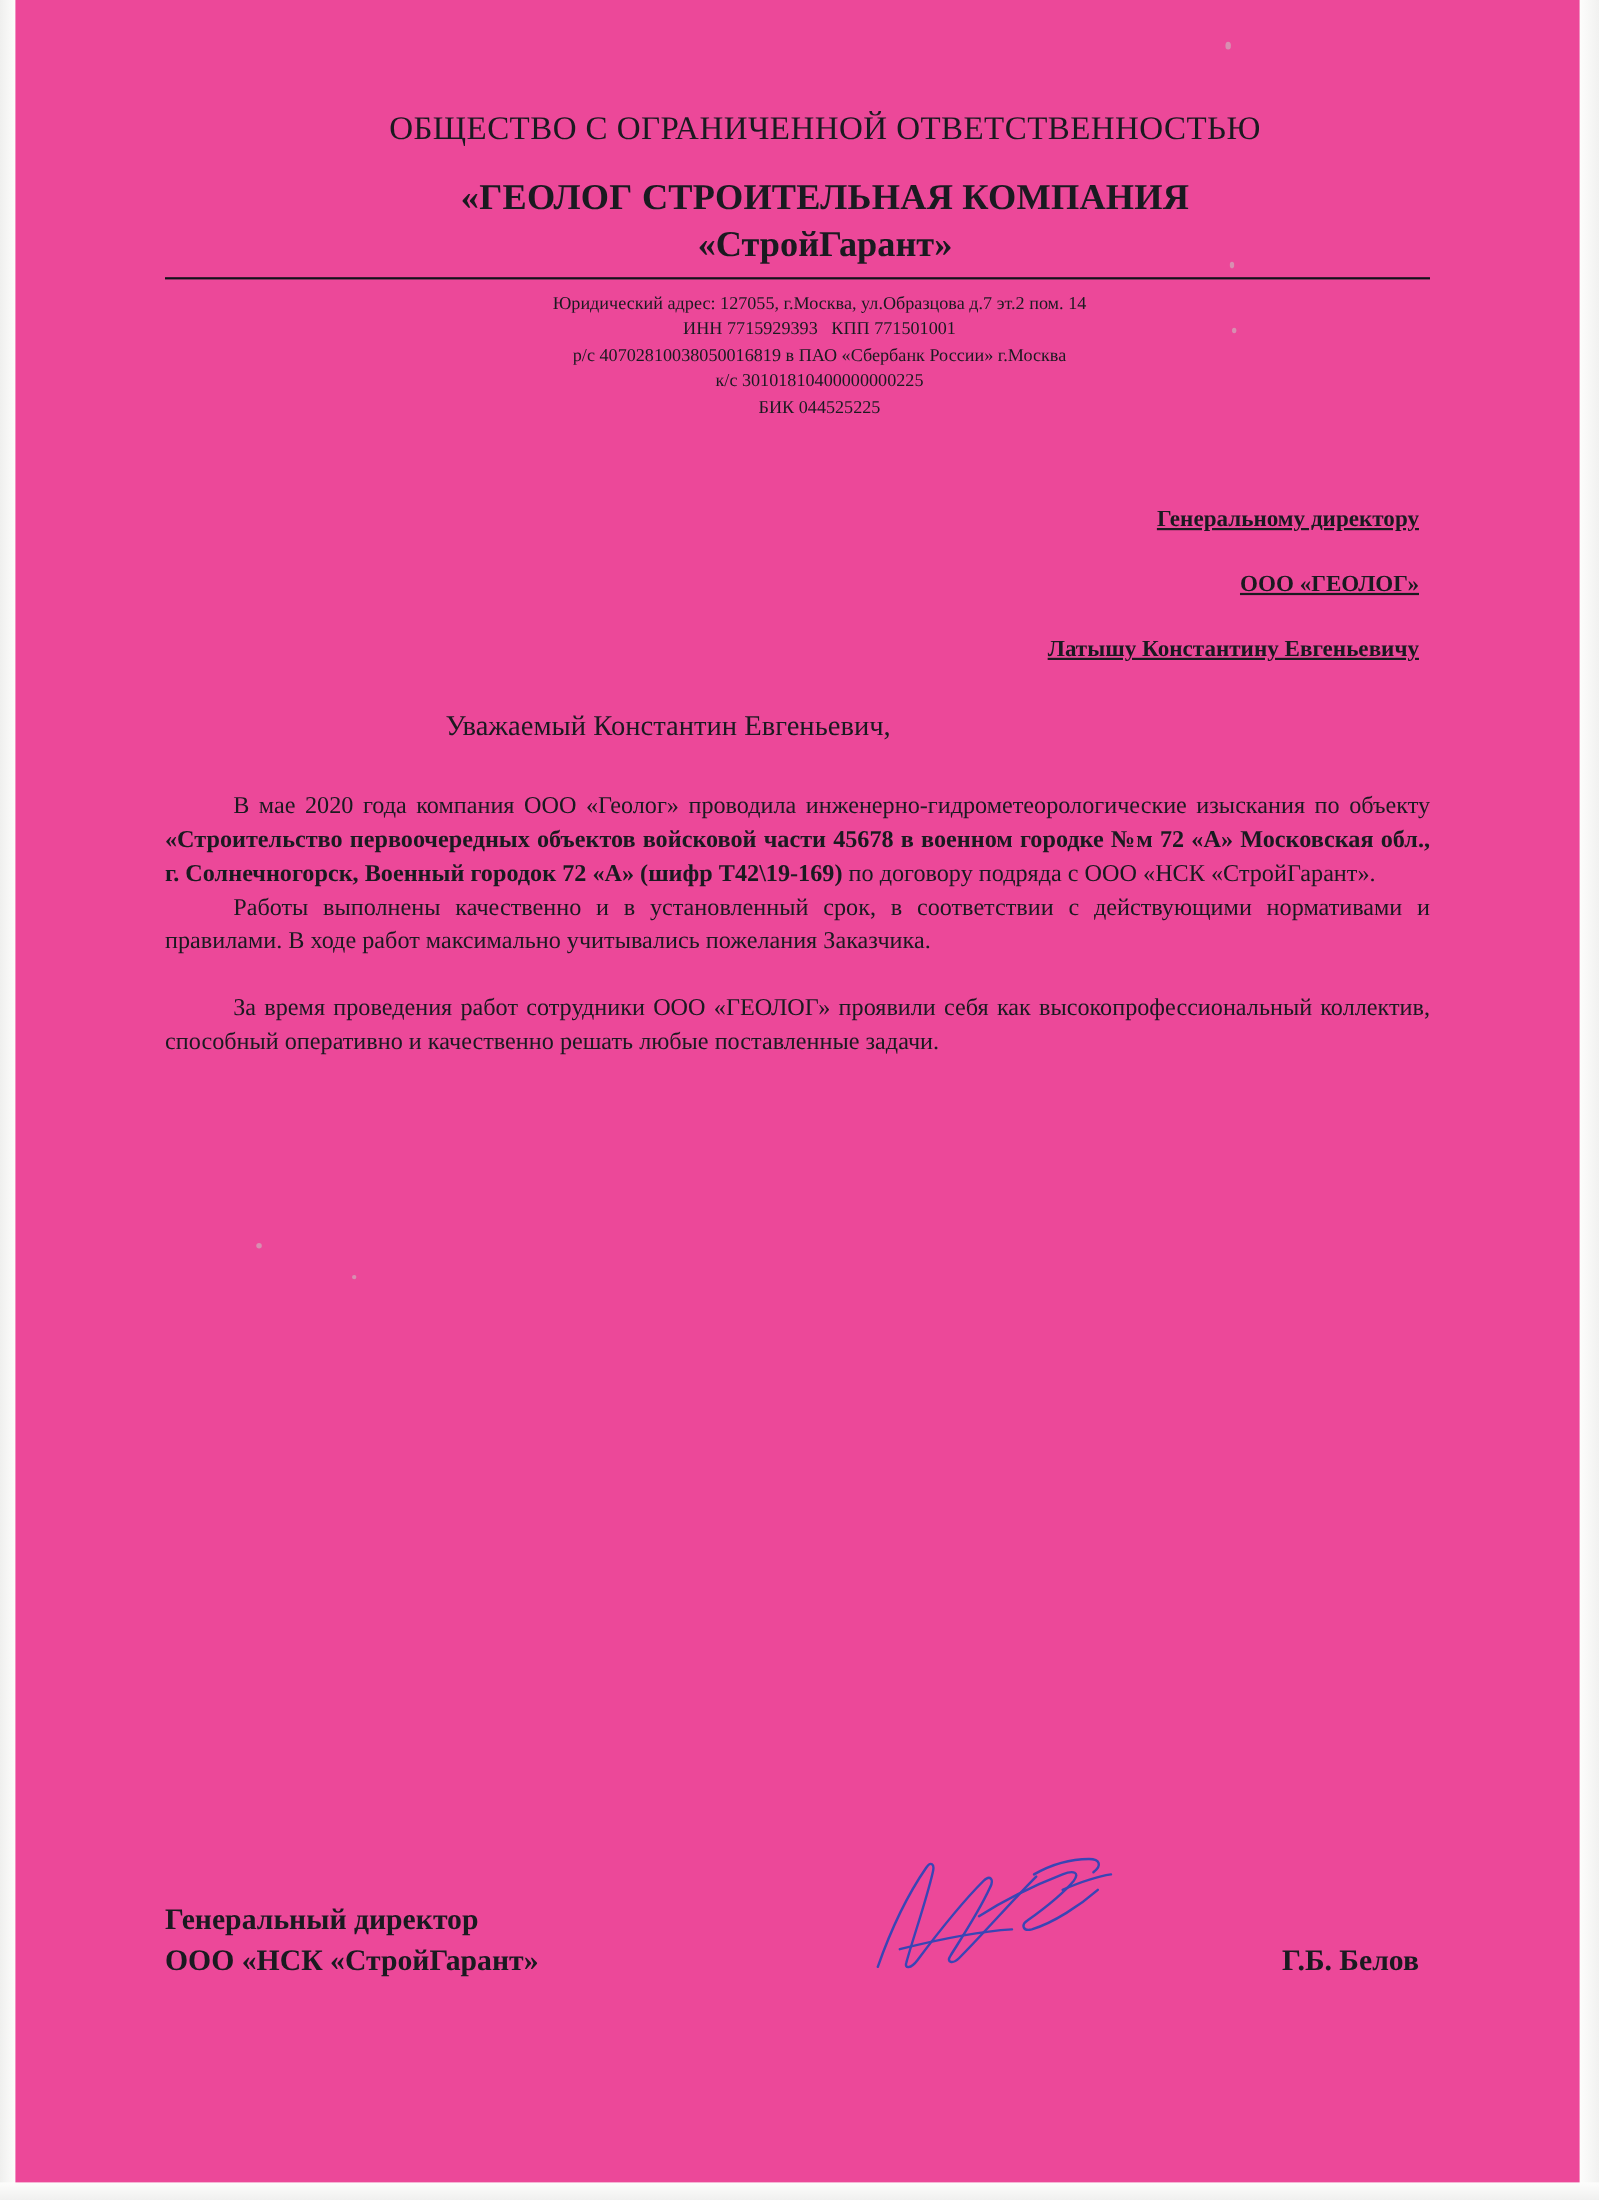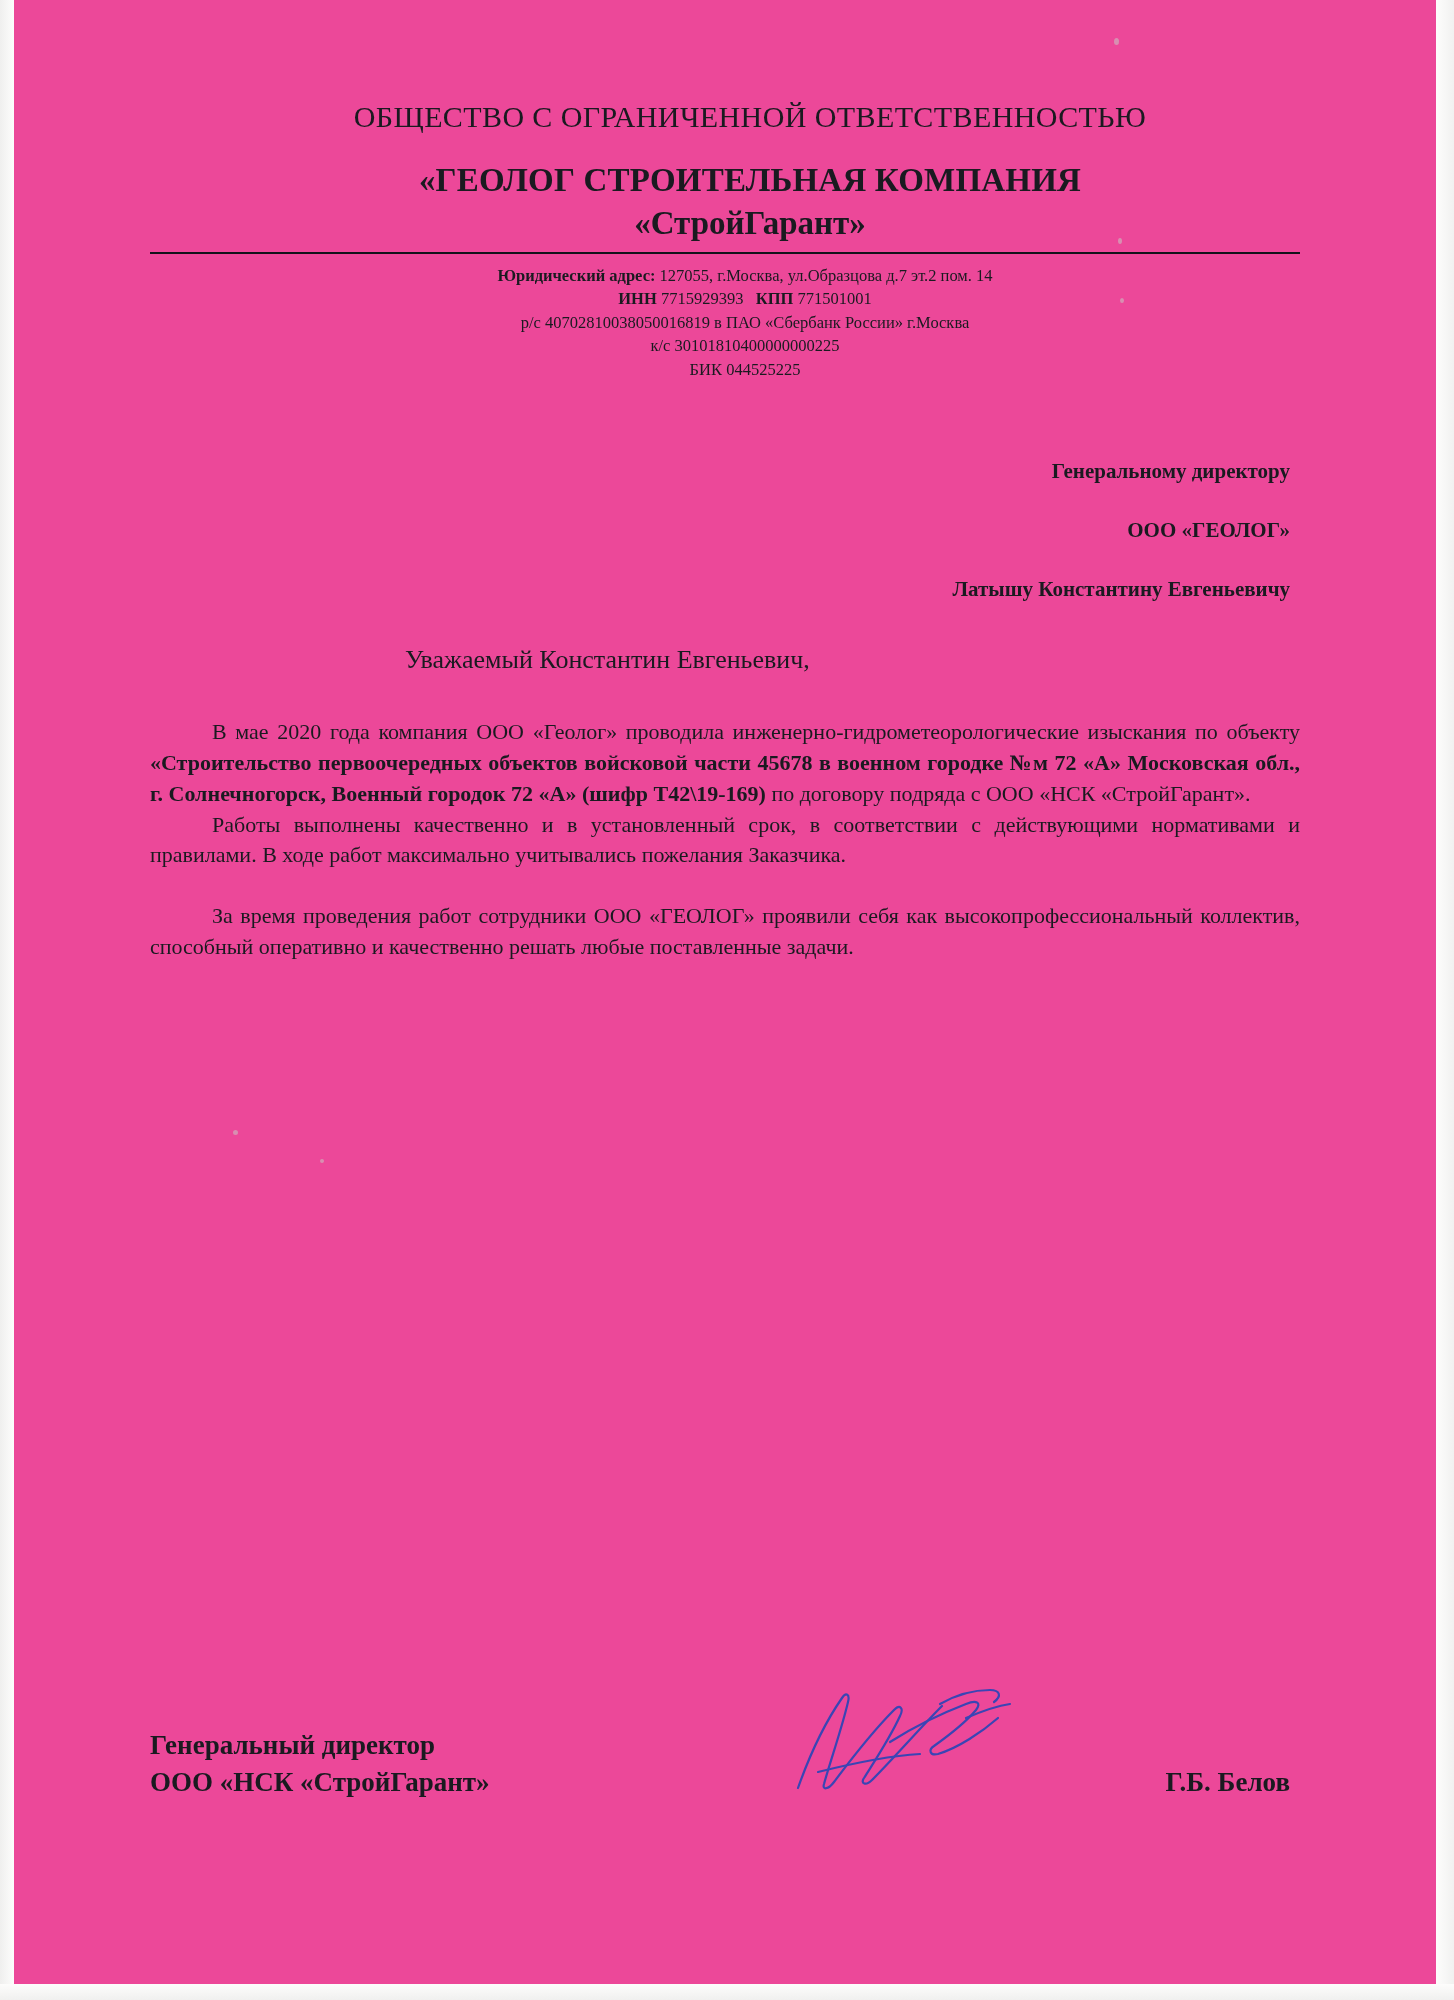--- a/index.html
+++ b/index.html
@@ -73,38 +73,38 @@
     margin: 4px 0 10px 0;
     width: 100%;
   }
   .requisites {
     text-align: center;
     font-size: 16.5px;
     line-height: 1.42;
     padding-left: 40px;
   }
   .requisites div { white-space: nowrap; }
-  .requisites b { font-weight: bold; }
+  .requisites b { font-weight: normal; }
 
   .outgoing {
     margin-top: 24px;
     font-size: 21px;
     padding-left: 0px;
   }
 
   
   .addressee {
     margin-top: 80px;
     text-align: right;
     font-weight: bold;
     font-size: 21px;
     line-height: 1.0;
     padding-right: 10px;
   }
-  .addressee div { margin-bottom: 38px; }
+  .addressee div { margin-bottom: 38px; text-decoration: underline; }
   .addressee div:last-child { margin-bottom: 0; }
 
   
   .salutation {
     margin-top: 45px;
     font-size: 26px;
     padding-left: 255px;
   }
   .body-text {
     margin-top: 42px;

